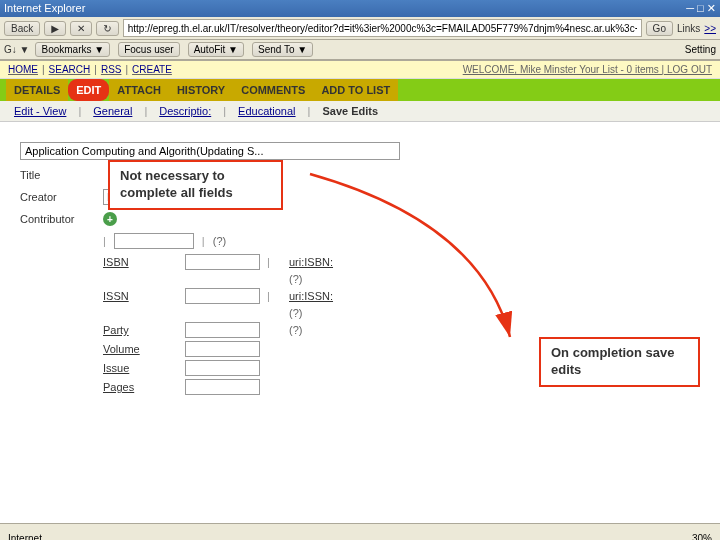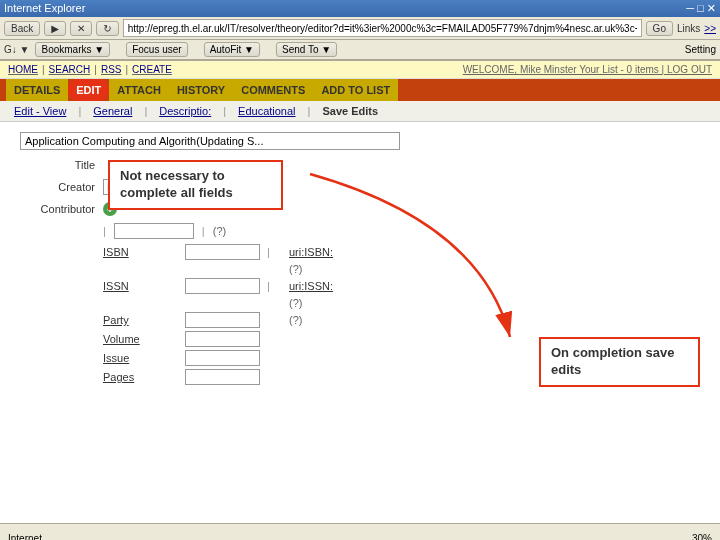--- a/index.html
+++ b/index.html
@@ -52,21 +52,21 @@
     .toolbar-row2 {
       display: flex;
       align-items: center;
       padding: 2px 4px;
       gap: 6px;
       border-bottom: 1px solid #aca899;
     }
     .bookmarks-bar {
       display: flex;
       align-items: center;
-      gap: 16px;
+      gap: 8px;
       font-size: 10px;
       color: #333;
     }
     .bm-btn {
       background: linear-gradient(to bottom, #f0ede3, #dcd9ce);
       border: 1px solid #aca899;
       border-radius: 3px;
       padding: 1px 5px;
       font-size: 10px;
       cursor: pointer;
@@ -90,21 +90,21 @@
       justify-content: space-between;
       border-bottom: 1px solid #ddd;
       text-decoration: underline;
     }
     .top-nav a { color: #00008b; text-decoration: none; }
     .top-nav .breadcrumb { display: flex; gap: 4px; }
     .top-nav .user-info { color: #666; }
 
     
     .tab-bar {
-      background: #c2410c;
+      background: #84cc16;
       display: flex;
       padding: 0 6px;
       align-items: stretch;
       height: 22px;
     }
     .tab {
       padding: 3px 8px;
       font-size: 11px;
       color: #333;
       cursor: pointer;
@@ -135,21 +135,21 @@
     }
     .sub-tab.active {
       color: #333;
       text-decoration: none;
       font-weight: bold;
     }
     .sub-tab-sep { color: #999; padding: 2px 2px; }
 
     
     .main-content {
-      padding: 10px 20px;
+      padding: 20px 20px;
       background: white;
       position: relative;
     }
 
     
     .title-input-row {
       margin-bottom: 6px;
     }
     .title-input {
       width: 380px;
@@ -166,21 +166,20 @@
       margin-top: 4px;
     }
     .form-row {
       display: flex;
       align-items: center;
       gap: 8px;
       min-height: 18px;
     }
     .form-label {
       width: 75px;
-      text-align: right;
       color: #333;
       font-size: 11px;
     }
     .form-input {
       width: 150px;
       border: 1px solid #999;
       padding: 1px 3px;
       font-size: 11px;
     }
     .form-input.short {

